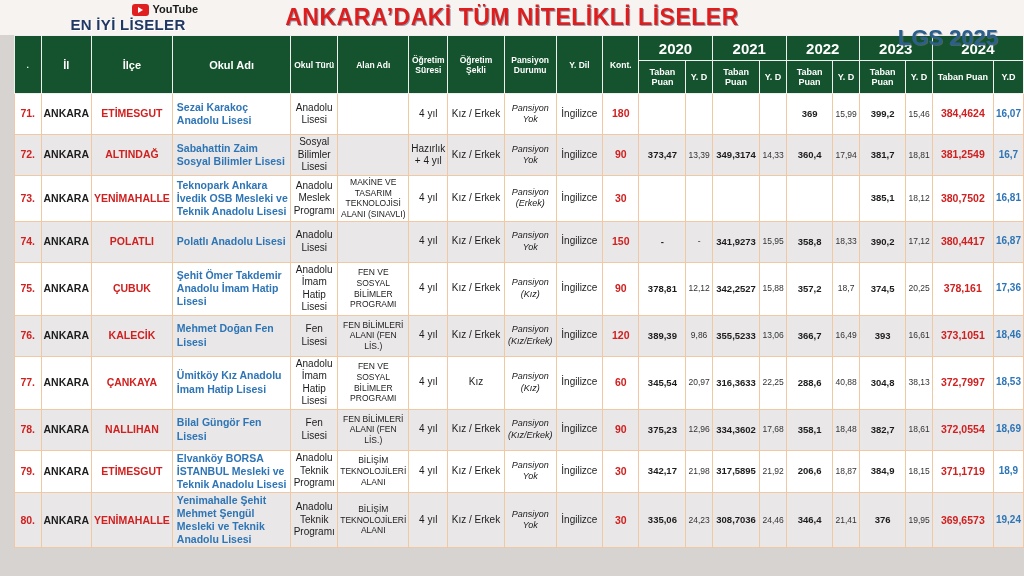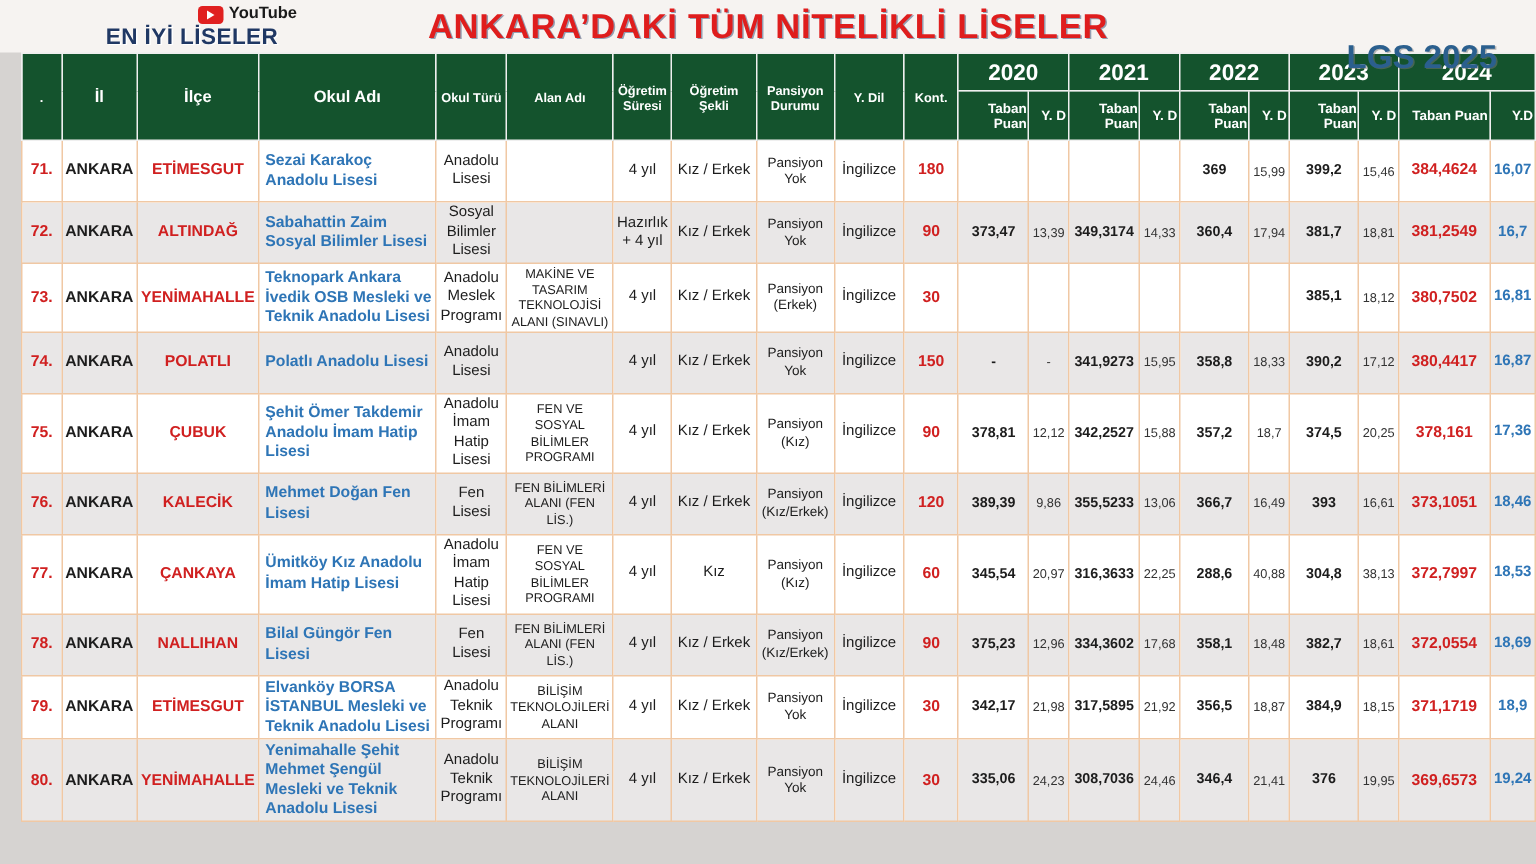--- a/index.html
+++ b/index.html
@@ -45,34 +45,34 @@
   }
 
   
   table{ border-collapse:collapse; table-layout:fixed; margin-left:14px; background:#fff; }
   thead th{
     background:#14532d; color:#fff; border:1px solid #efefef;
     font-weight:bold; font-size:8.5px; padding:1px; text-align:center; vertical-align:middle;
   }
   thead .th-lg{ font-size:11px; }
   thead .th-year{ font-size:15px; height:25px; }
-  thead .th-sub{ font-size:9px; height:33px;text-align:right; }
+  thead .th-sub{ font-size:9px; height:33px; }
   tbody td{
     border:1px solid #f0c8a4; background:#fff;
     text-align:center; vertical-align:middle; padding:1px 2px;
     font-size:10px; color:#1c1c1c; line-height:1.25; overflow:hidden;
   }
   tbody tr{ height:41px; }
   tbody tr.alt td{ background:#e9e7e7; }
   .cell-no{ color:#d02020; font-weight:bold; font-size:10.5px; }
   .cell-il{ font-weight:bold; font-size:10.5px;text-align:center; }
   .cell-ilce{ color:#d02020; font-weight:bold; font-size:10.5px; }
   .cell-okul{ color:#2e75b6; font-weight:bold; font-size:10.5px; text-align:left; padding-left:4px; }
   .cell-alan{ font-size:8.5px; }
-  .cell-pans{ font-size:9px; }
+  .cell-pans{ font-size:9px;font-style:italic; }
   .cell-kont{ color:#d02020; font-weight:bold; font-size:10.5px; }
   .cell-tp{ font-weight:bold; font-size:9.5px; }
   .cell-yd{ font-size:8.5px; color:#333; }
   .cell-tp24{ color:#d02020; font-weight:bold; font-size:10.5px; }
   .cell-yd24{ color:#2e75b6; font-weight:bold; font-size:10px; }
 </style>
 </head>
 <body>
 
 <div class="page">
@@ -339,21 +339,21 @@
           <td class="cell-alan">BİLİŞİM TEKNOLOJİLERİ ALANI</td>
           <td class="cell-sure">4 yıl</td>
           <td class="cell-sekil">Kız / Erkek</td>
           <td class="cell-pans">Pansiyon Yok</td>
           <td class="cell-dil">İngilizce</td>
           <td class="cell-kont">30</td>
           <td class="cell-tp">342,17</td>
           <td class="cell-yd">21,98</td>
           <td class="cell-tp">317,5895</td>
           <td class="cell-yd">21,92</td>
-          <td class="cell-tp">356,5</td>
+          <td class="cell-tp">206,6</td>
           <td class="cell-yd">18,87</td>
           <td class="cell-tp">384,9</td>
           <td class="cell-yd">18,15</td>
           <td class="cell-tp24">371,1719</td>
           <td class="cell-yd24">18,9</td>
         </tr>
         <tr class="alt">
           <td class="cell-no">80.</td>
           <td class="cell-il">ANKARA</td>
           <td class="cell-ilce">YENİMAHALLE</td>

